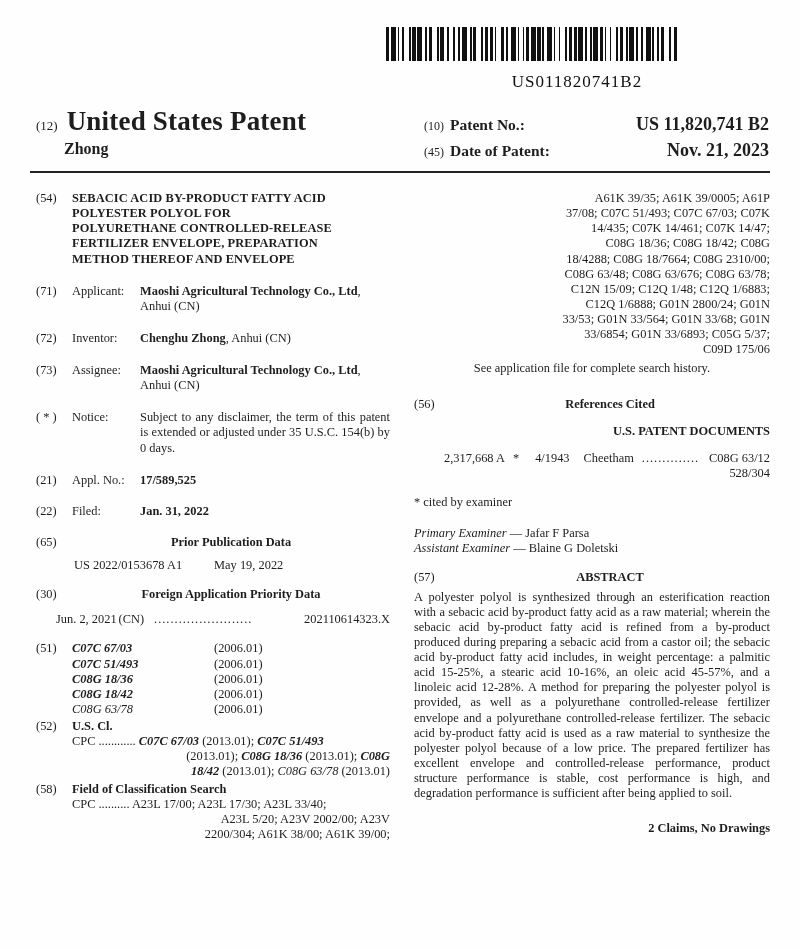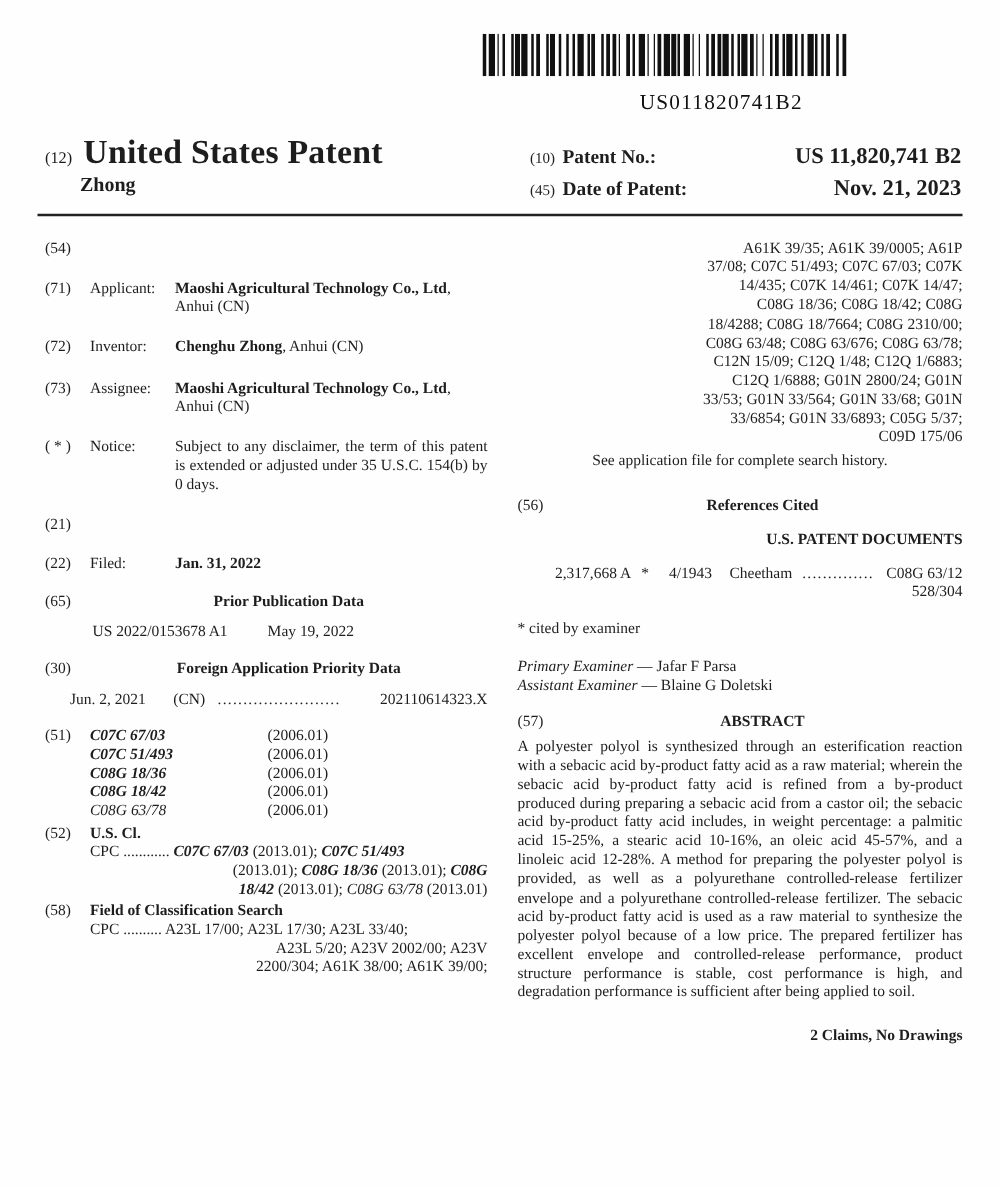--- a/index.html
+++ b/index.html
@@ -47,21 +47,21 @@
   .kv-val { flex:1; }
   .bold { font-weight:bold; }
   .italic { font-style:italic; }
   .just { text-align:justify; }
 
   .center-head { text-align:center; font-weight:bold; flex:1; }
   .center-txt { text-align:right;font-weight:bold; }
   .pub-line { display:flex; padding-left:38px; }
   .pub-line .gap { width:32px; flex:none; }
   .fp-line { display:flex; padding-left:20px; }
-  .fp-line .fp-cn { margin-left:22px; }
+  .fp-line .fp-cn { margin-left:2px; }
   .fp-line .fp-dots { margin-left:10px; letter-spacing:1px; overflow:hidden; }
   .fp-line .fp-no { margin-left:auto; }
 
   .intcl-row { display:flex; }
   .intcl-code { width:142px; flex:none; font-weight:bold; font-style:italic; }
   .intcl-row:last-child .intcl-code { font-weight:normal; }
 
   .uscl-line1 { white-space:nowrap; }
   .r-align { text-align:right; white-space:pre-line; }
 
@@ -229,20 +229,25 @@
   </div>
 
   <div class="rule"></div>
 
   <div class="cols">
 
     <div class="col-left">
 
       <div class="sec mb17">
         <span class="sec-num">(54)</span>
+        <span class="sec-body pat-title">SEBACIC ACID BY-PRODUCT FATTY ACID
+POLYESTER POLYOL FOR
+POLYURETHANE CONTROLLED-RELEASE
+FERTILIZER ENVELOPE, PREPARATION
+METHOD THEREOF AND ENVELOPE</span>
       </div>
 
       <div class="sec mb17">
         <span class="sec-num">(71)</span>
         <div class="sec-body kv">
           <span class="kv-label">Applicant:</span>
           <span class="kv-val"><span class="bold">Maoshi Agricultural Technology Co., Ltd</span><span>, Anhui (CN)</span></span>
         </div>
       </div>
 
@@ -265,20 +270,24 @@
       <div class="sec mb17">
         <span class="sec-num">( * )</span>
         <div class="sec-body kv">
           <span class="kv-label">Notice:</span>
           <span class="kv-val just">Subject to any disclaimer, the term of this patent is extended or adjusted under 35 U.S.C. 154(b) by 0 days.</span>
         </div>
       </div>
 
       <div class="sec mb16">
         <span class="sec-num">(21)</span>
+        <div class="sec-body kv">
+          <span class="kv-label">Appl. No.:</span>
+          <span class="kv-val bold">17/589,525</span>
+        </div>
       </div>
 
       <div class="sec mb16">
         <span class="sec-num">(22)</span>
         <div class="sec-body kv">
           <span class="kv-label">Filed:</span>
           <span class="kv-val bold">Jan. 31, 2022</span>
         </div>
       </div>
 

